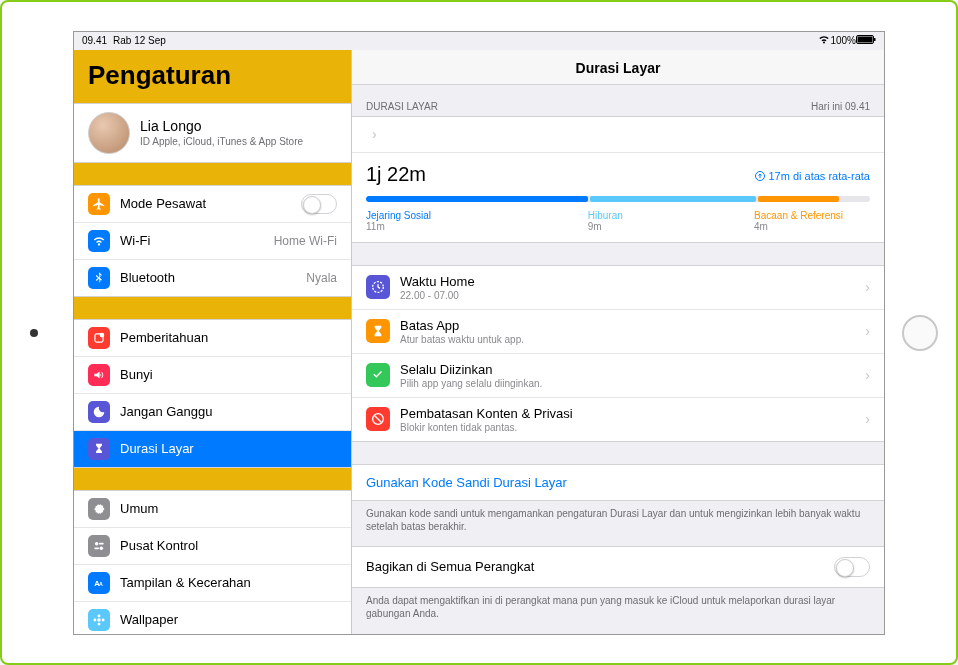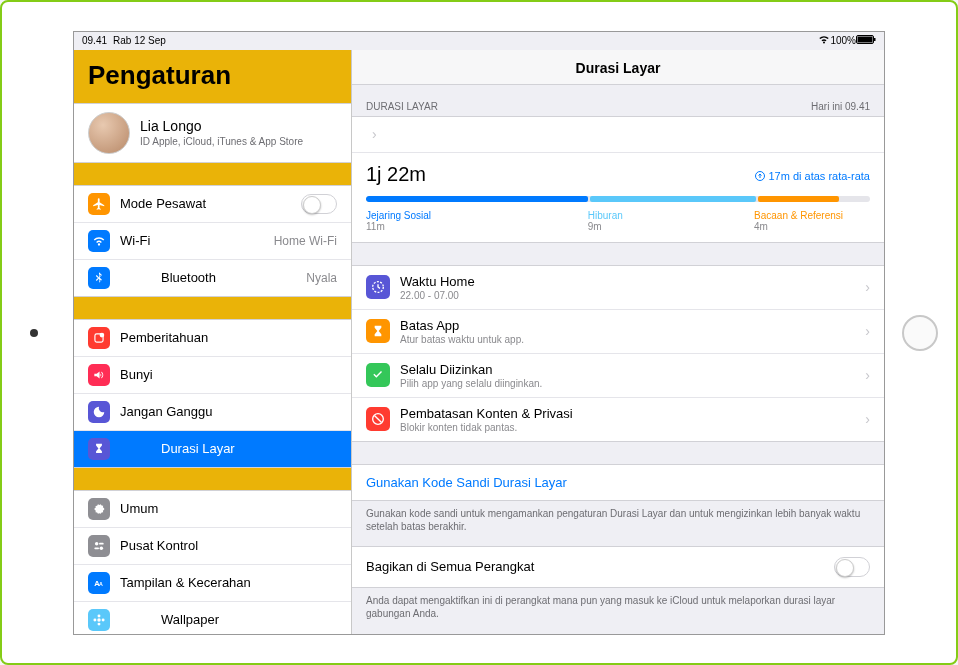--- a/index.html
+++ b/index.html
@@ -89,21 +89,21 @@
       border-top: 1px solid #d1d1d6;
       border-bottom: 1px solid #d1d1d6;
     }
     .row {
       display: flex; align-items: center;
       padding: 7px 14px;
       border-bottom: 1px solid #e5e5ea;
       min-height: 34px;
       position: relative;
     }
-    .row:last-child { border-bottom: none; gap: 41px; }
+    .row:last-child { border-bottom: none; }
     .row.selected { background: #007aff; color: #fff; }
     .row-icon {
       width: 22px; height: 22px; border-radius: 5px;
       margin-right: 10px;
       display: flex; align-items: center; justify-content: center;
       flex-shrink: 0;
     }
     .row-icon svg { width: 14px; height: 14px; }
     .row-label { font-size: 13px; flex: 1; }
     .row-value { font-size: 12px; color: #8a8a8e; }

